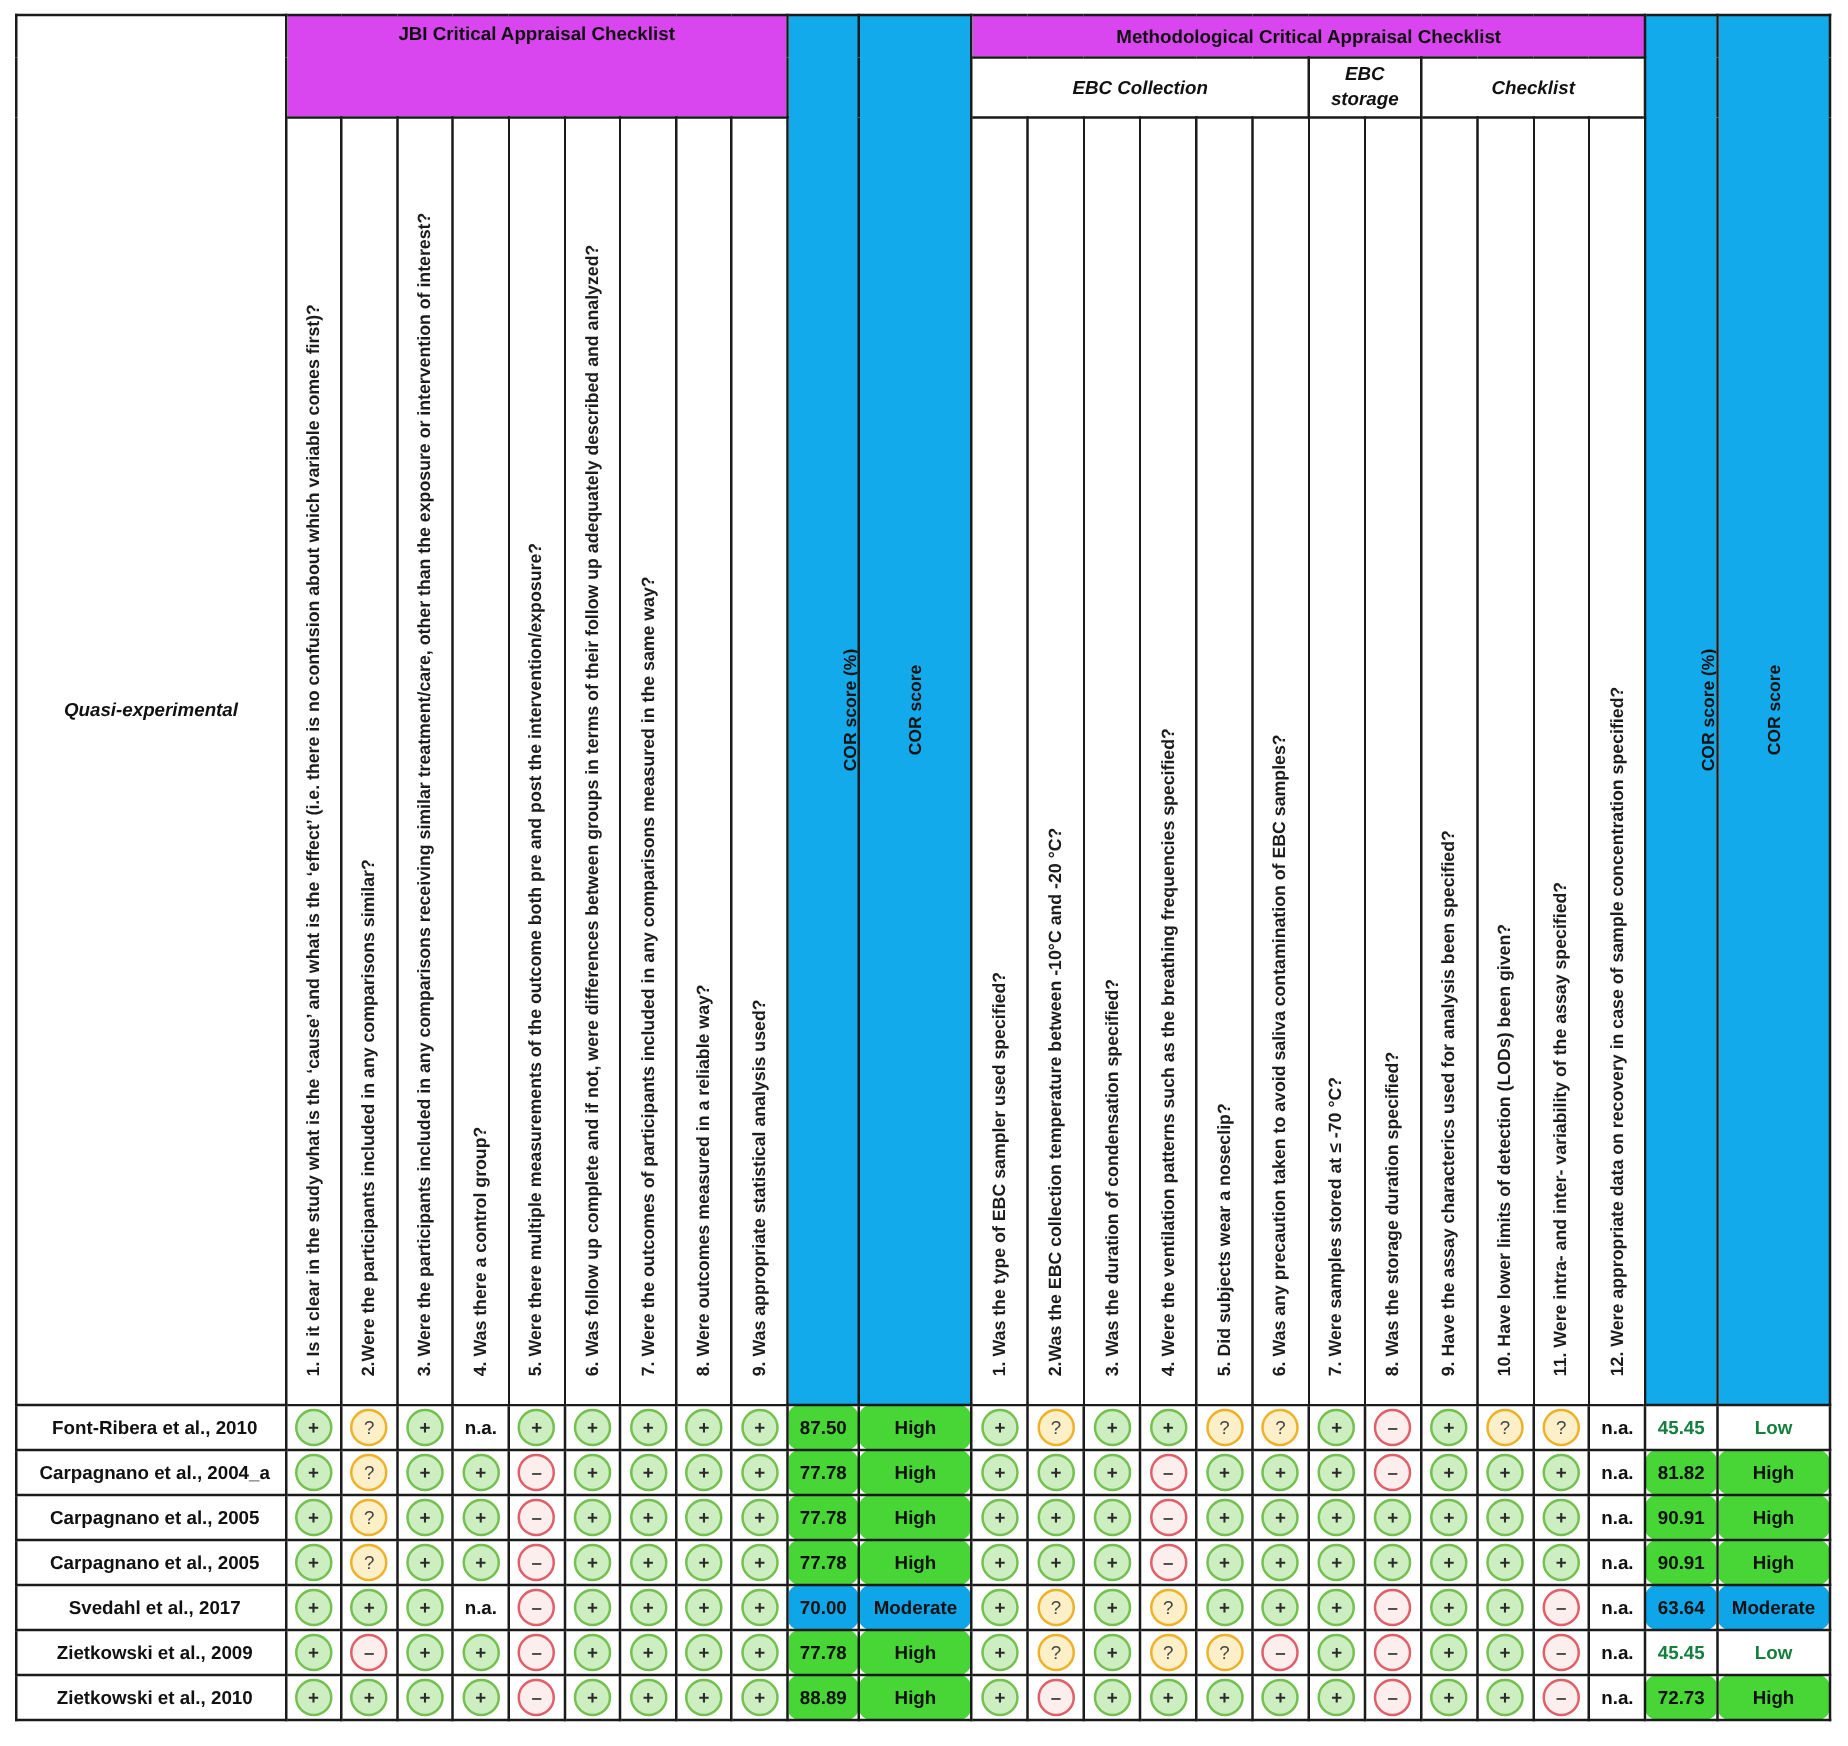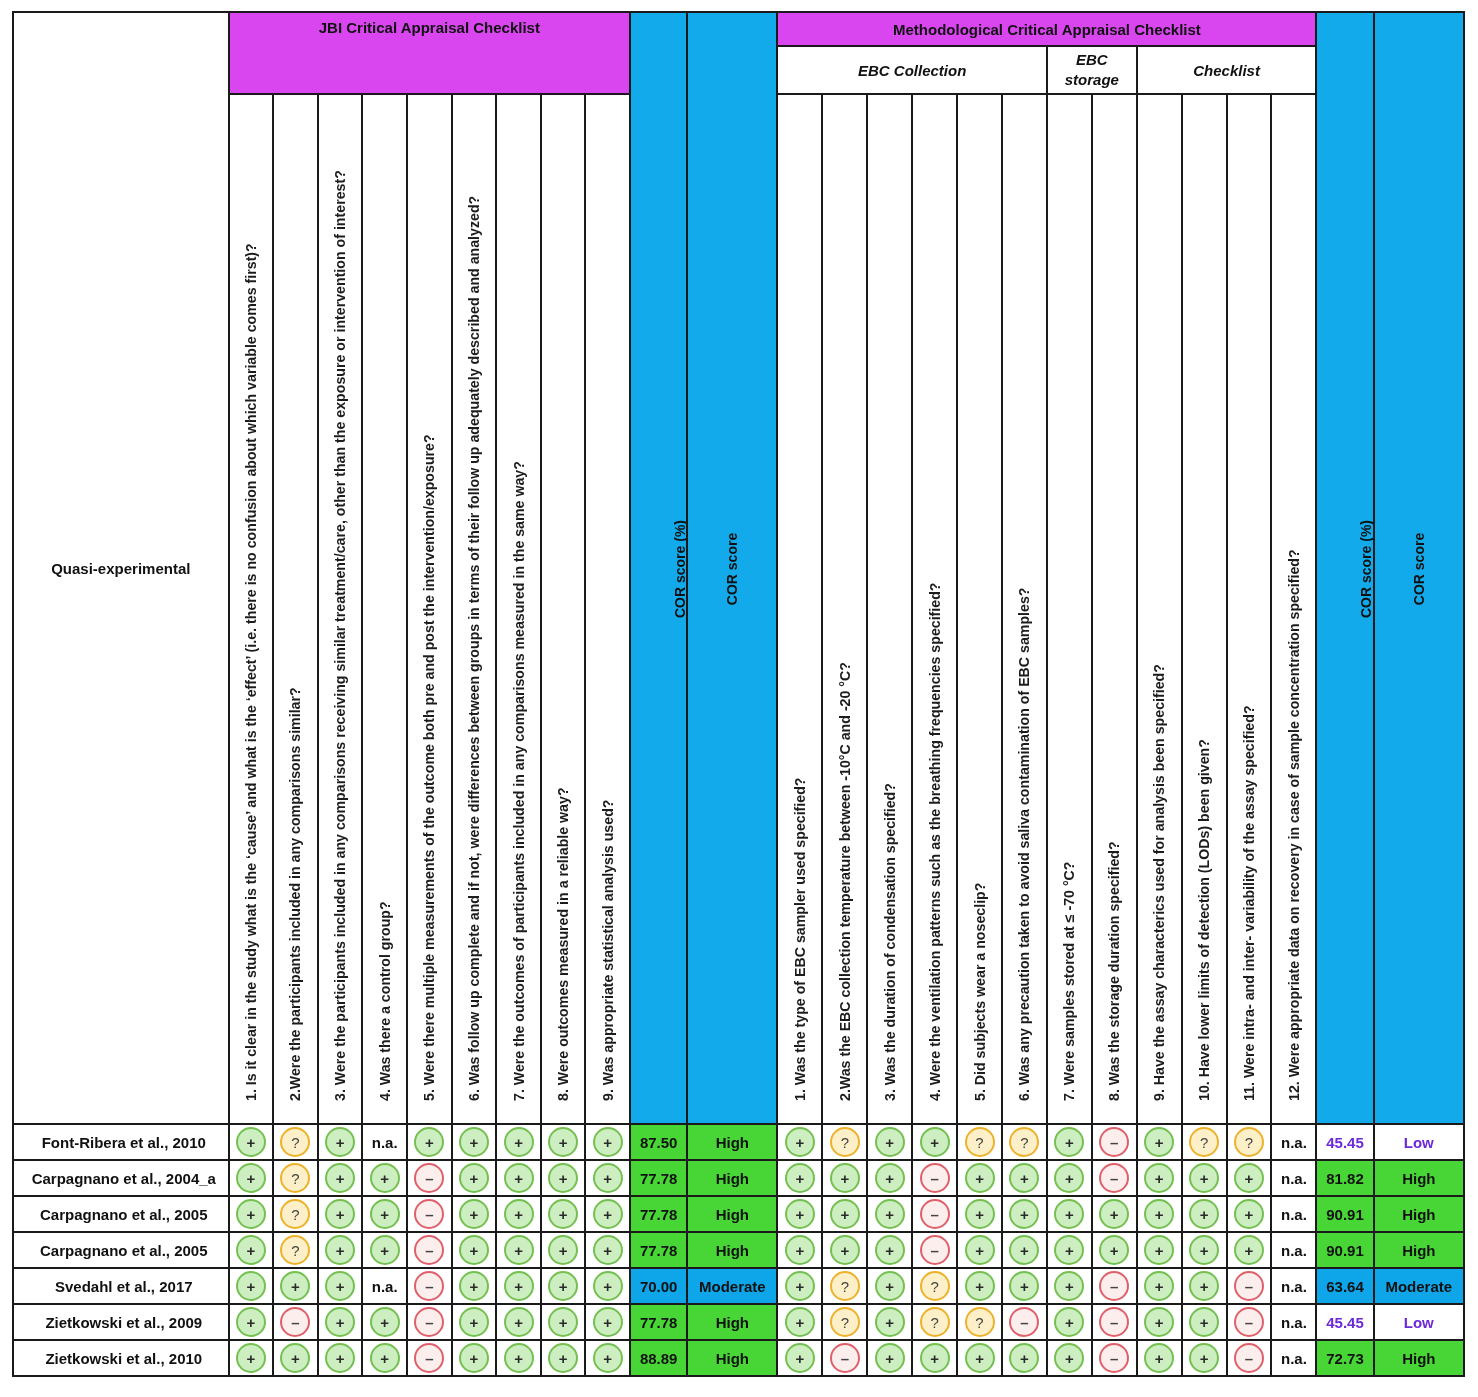--- a/index.html
+++ b/index.html
@@ -12,34 +12,34 @@
   .hdr-group { font-weight:bold; font-size:15px; height:32px; background:#d946ef; }
   .hdr-sub { font-weight:bold; font-style:italic; font-size:15px; height:46px; background:#fff; }
   .blue { background:#12aaea; }
   .rot-cell { height:1028px; position:relative; background:#fff; }
   .rot-wrap { position:absolute; left:50%; bottom:6px; width:0; height:0; }
   .rot-text { position:absolute; left:0; bottom:0; transform-origin:0 0;
               transform:rotate(-90deg) translate(0,-50%); white-space:nowrap;
               font-size:14.2px; color:#1c1c1c; }
   .rot-center { position:absolute; left:50%; top:50%; transform:translate(-50%,-50%) rotate(-90deg);
                 white-space:nowrap; font-weight:bold; font-size:14px; }
-  .design-label { font-weight:bold; font-size:15px; background:#fff; }
+  .design-label { font-weight:bold; font-size:15px; background:#fff;font-style:italic; }
   .study { text-align:left; padding-left:6px !important; font-weight:bold; font-size:14.5px;
            white-space:nowrap; background:#fff; }
   tr.data td { height:34px; }
   .oval { display:inline-block; width:30px; height:30px; border-radius:50%;
           box-sizing:border-box; line-height:27px; font-size:15px; font-weight:bold; vertical-align:middle; }
   .oval.plus { background:#cdeec0; border:2px solid #74c050; color:#2a2a2a; }
   .oval.q { background:#fdf0c8; border:2px solid #eeb22a; color:#444; font-weight:normal; }
   .oval.minus { background:#fdeeee; border:2px solid #e0606a; color:#444; }
   .na { font-weight:bold; font-size:14.5px; }
-  .score { font-weight:bold; font-size:15px; }
+  .score { font-weight:bold; font-size:15px;border-radius:10px; }
   .g { background:#47d635; }
   .o { background:#0ea5e9; }
-  .lowtxt { color:#6d28d9; background:#fff; }
+  .lowtxt { color:#15803d; background:#fff; }
 </style>
 </head>
 <body>
 
 <table class="grid">
   <colgroup>
     <col style="width:215px">
     <col span="9" style="width:44.5px">
     <col style="width:57px">
       <col style="width:90px">

